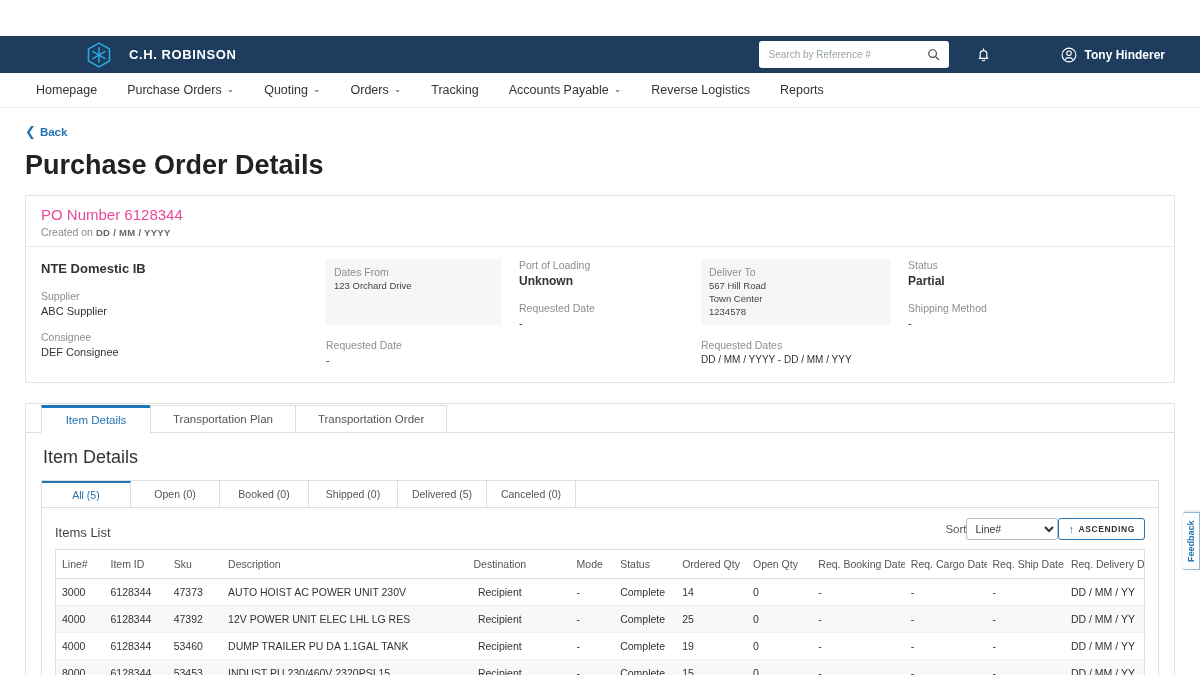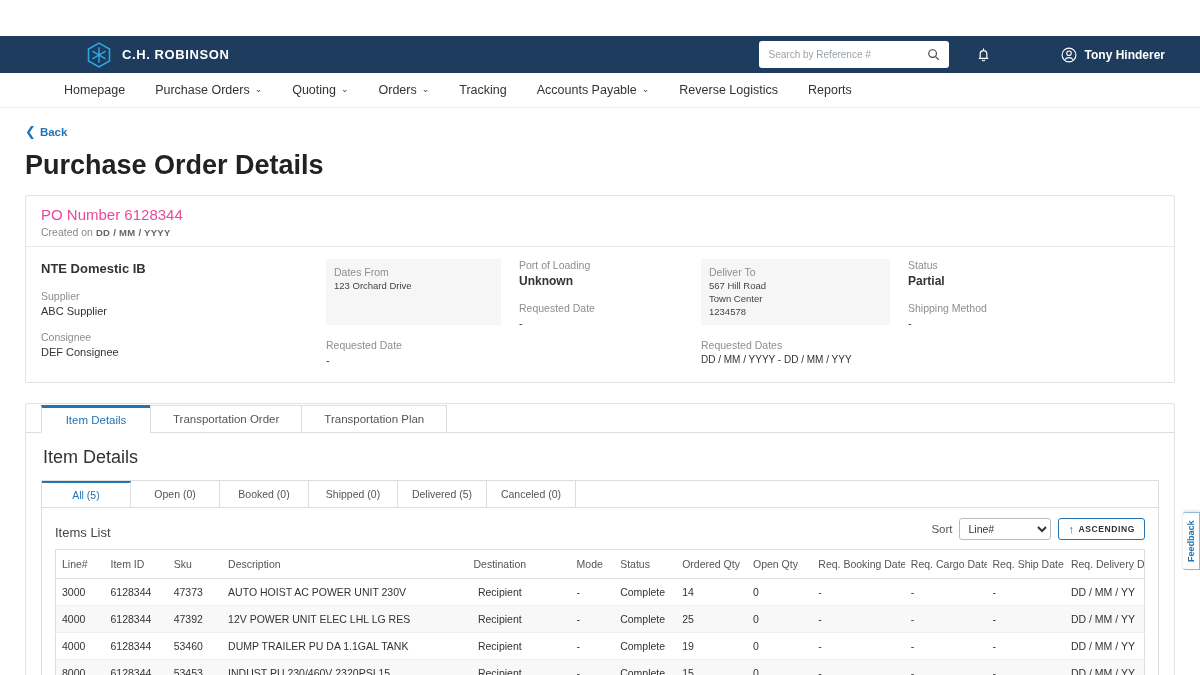--- a/index.html
+++ b/index.html
@@ -2,33 +2,33 @@
 <html><head>
 <meta charset="utf-8">
 <style>
   * { margin:0; padding:0; box-sizing:border-box; }
   html,body { width:1200px; height:675px; overflow:hidden; background:#fff;
     font-family:"Liberation Sans","DejaVu Sans",sans-serif; color:#333; }
 
   
   .top-spacer { height:36px; background:#fff; }
   .navybar { height:37px; background:#1d3c5e; display:flex; align-items:center; padding:0 35px 0 85px; }
-  .brand { display:flex; align-items:center; gap:9px; }
+  .brand { display:flex; align-items:center; gap:16px; }
   .brand-name { color:#fff; font-weight:bold; font-size:13px; letter-spacing:.6px; }
   .navy-right { margin-left:auto; display:flex; align-items:center; gap:26px; }
   .searchbox { background:#fff; border-radius:3px; width:190px; height:27px; display:flex; align-items:center; padding:0 8px 0 10px; }
   .searchbox input { border:none; outline:none; flex:1; font-size:10px; color:#333; font-family:inherit; }
   .searchbox input::placeholder { color:#9aa3ab; }
   .icon-btn { display:flex; align-items:center; justify-content:center; cursor:pointer; }
   .grid-icon { display:grid; grid-template-columns:repeat(3,4px); grid-template-rows:repeat(3,4px); gap:2px; }
   .grid-icon i { background:#fff; border-radius:1px; }
   .userchip { display:flex; align-items:center; gap:7px; color:#fff; font-size:12px; font-weight:bold; }
 
   
-  .mainnav { height:35px; display:flex; align-items:center; gap:30px; padding:0 0 0 64px; border-bottom:1px solid #f0f0f0; background:#fff; }
+  .mainnav { height:35px; display:flex; align-items:center; gap:30px; padding:0 0 0 36px; border-bottom:1px solid #f0f0f0; background:#fff; }
   .nav-item { font-size:12.5px; color:#333; display:flex; align-items:center; gap:5px; cursor:pointer; }
   .nav-caret { font-size:9px; color:#444; line-height:1; transform:translateY(-1px); }
 
   
   .page { padding:14px 25px 0 25px; }
   .back-link { color:#2175b5; font-size:11.5px; font-weight:bold; display:inline-flex; align-items:center; gap:4px; cursor:pointer; }
   .back-arrow { font-size:13px; line-height:1; }
   .page-title { font-size:27px; font-weight:bold; color:#222; margin:10px 0 14px 0; }
 
   .card { border:1px solid #e2e2e2; border-radius:2px; background:#fff; }
@@ -60,21 +60,21 @@
   .section-title { font-size:18px; color:#333; font-weight:500; margin:2px 0 12px 2px; }
 
   .items-panel { border:1px solid #ddd; }
   .subtabstrip { display:flex; border-bottom:1px solid #ddd;text-align:center; }
   .subtab { width:89px; height:26px; display:flex; align-items:center; justify-content:center; font-size:10.5px; color:#555;
     border-right:1px solid #ddd; background:#fff; cursor:pointer; }
   .subtab.active { color:#2175b5; border-top:2px solid #2175b5; }
   .panel-inner { padding:10px 13px 14px 13px; }
   .items-header { display:flex; align-items:flex-end; margin-bottom:9px; }
   .items-title { font-size:13px; color:#444; }
-  .sort-area { margin-left:auto; display:flex; align-items:center; gap:7px; }
+  .sort-area { margin-left:auto; display:flex; align-items:center; }
   .sort-label { font-size:11.5px; color:#555; }
   .sort-select { font-size:10.5px; color:#333; border:1px solid #bbb; border-radius:3px; height:22px; width:92px; font-family:inherit; padding:0 4px; background:#fff; }
   .asc-btn { display:flex; align-items:center; gap:4px; border:1px solid #2175b5; background:#fff; border-radius:3px;
     height:22px; padding:0 9px; font-size:8.5px; font-weight:bold; letter-spacing:.6px; color:#333; cursor:pointer; font-family:inherit; }
   .asc-arrow { color:#2175b5; font-size:11px; font-weight:bold; }
 
   table { width:100%; border-collapse:collapse; table-layout:fixed; border:1px solid #ddd; }
   th { font-size:10.5px; font-weight:400; color:#555; text-align:left; padding:8px 6px; border-bottom:1px solid #ddd; white-space:nowrap; overflow:hidden; }
   td { font-size:10.5px; color:#333; padding:7px 6px; white-space:nowrap; overflow:hidden; border-bottom:1px solid #f0f0f0; }
   tbody tr:nth-child(even) { background:#f8f8f9; }
@@ -225,22 +225,22 @@
         <div class="flabel fgap">Shipping Method</div>
         <div class="fvalue">-</div>
       </div>
     </div>
   </section>
 
   
   <section class="card tabs-card">
     <div class="tabstrip" id="tabstrip">
         <div class="tab active">Item Details</div>
+        <div class="tab">Transportation Plan</div>
         <div class="tab">Transportation Order</div>
-        <div class="tab">Transportation Plan</div>
       </div>
     <div class="tabs-body">
       <h2 class="section-title">Item Details</h2>
       <div class="items-panel">
         <div class="subtabstrip" id="subtabstrip">
             <div class="subtab active">All (5)</div>
             <div class="subtab">Open (0)</div>
             <div class="subtab">Booked (0)</div>
             <div class="subtab">Shipped (0)</div>
             <div class="subtab">Delivered (5)</div>

